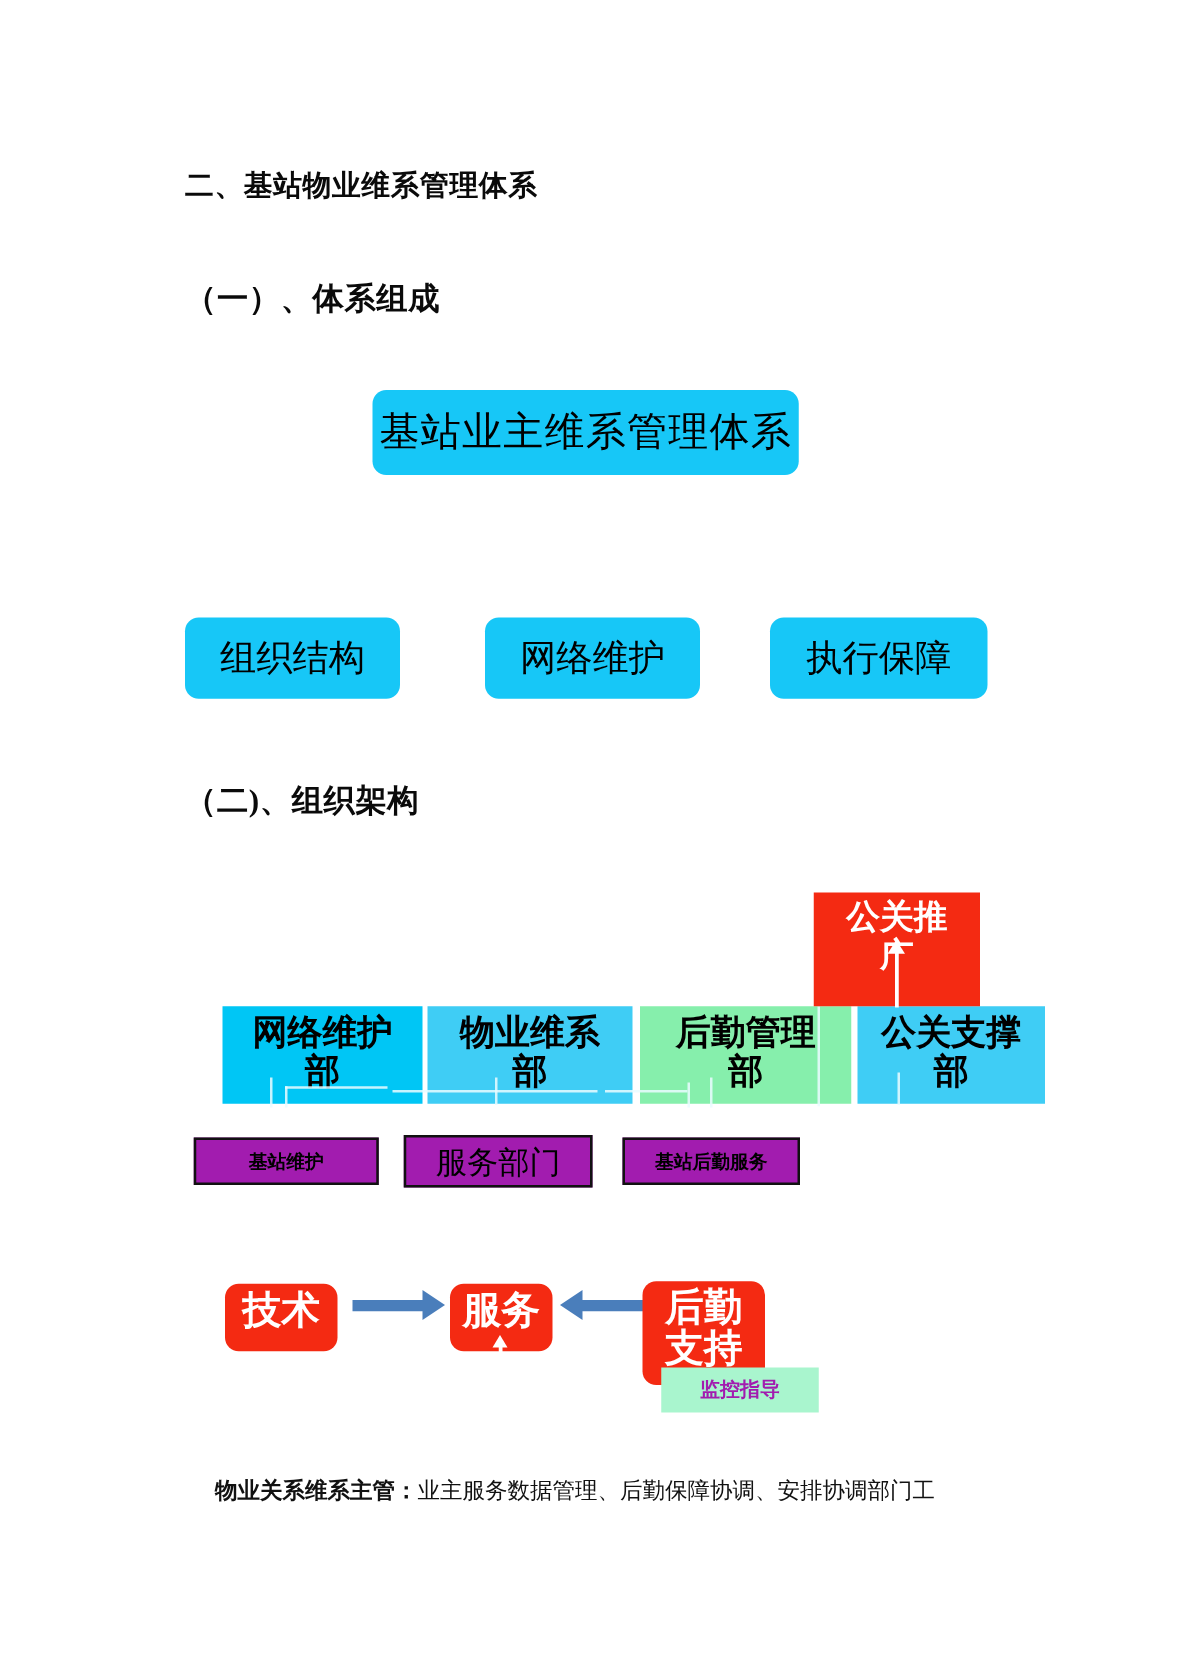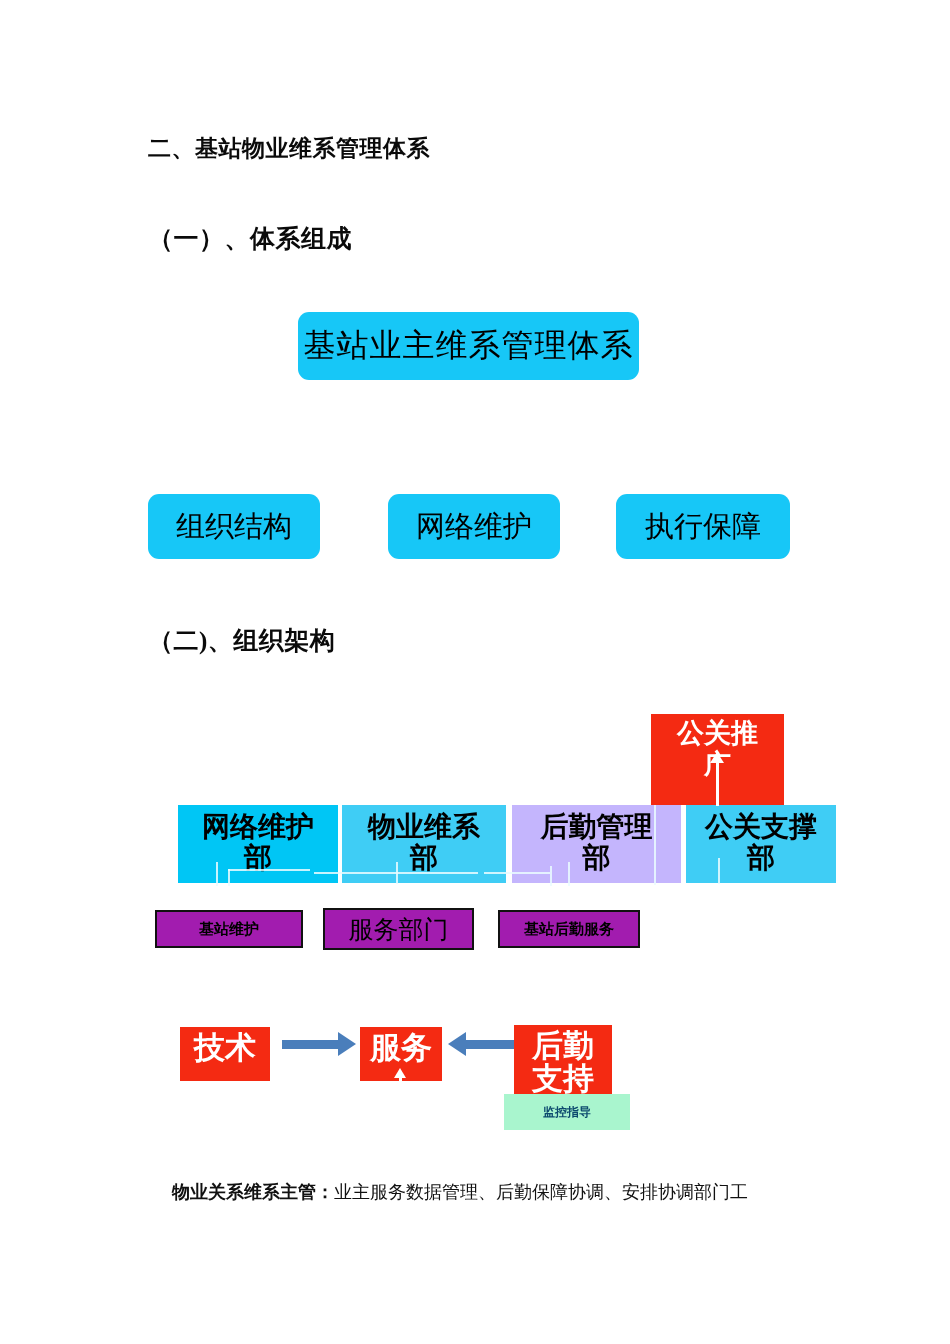--- a/index.html
+++ b/index.html
@@ -67,21 +67,21 @@
     font-weight: bold;
     color: #000000;
     font-size: 28px;
     line-height: 1.12;
     padding-top: 6px;
     box-sizing: border-box;
     margin-left: 28px;
   }
   #dept-1 { left: 150px; top: 805px; width: 160px; height: 78px; background: #00C6F5; }
   #dept-2 { left: 314px; top: 805px; width: 164px; height: 78px; background: #3FCDF5; }
-  #dept-3 { left: 484px; top: 805px; width: 169px; height: 78px; background: #c4b5fd; }
+  #dept-3 { left: 484px; top: 805px; width: 169px; height: 78px; background: #86efac; }
   #dept-4 { left: 658px; top: 805px; width: 150px; height: 78px; background: #3FCDF5; }
   .dept-box .txt { display: block; }
 
   
   .conn {
     position: absolute;
     background: #EAFBFF;
     opacity: 0.85;
   }
 
@@ -146,20 +146,21 @@
     background: #F42A12;
     color: #ffffff;
     font-family: "Liberation Serif", "DejaVu Serif", serif;
     font-weight: bold;
     display: flex;
     align-items: flex-start;
     justify-content: center;
     text-align: center;
     line-height: 1.08;
     box-sizing: border-box;
+    border-radius: 11px;
   }
   #flow-tech  { left: 180px; top: 1027px; width: 90px; height: 54px; font-size: 31px; padding-top: 4px; }
   #flow-serv  { left: 360px; top: 1027px; width: 82px; height: 54px; font-size: 31px; padding-top: 4px; }
   #flow-logi  { left: 514px; top: 1025px; width: 98px; height: 83px; font-size: 31px; padding-top: 4px; }
 
   .arrow-line {
     position: absolute;
     height: 9px;
     background: #4A7EBB;
   }
@@ -191,26 +192,26 @@
     position: absolute; left: 394px; top: 1068px;
     width: 0; height: 0;
     border-left: 6px solid transparent;
     border-right: 6px solid transparent;
     border-bottom: 10px solid #ffffff;
     z-index: 4;
   }
 
   #monitor-box {
     position: absolute;
-    left: 504px; top: 1094px; width: 126px; height: 36px;
+    left: 529px; top: 1094px; width: 126px; height: 36px;
     background: #A9F5CE;
-    color: #0c4a6e;
-    font-family: "Liberation Serif", "DejaVu Serif", serif;
-    font-weight: bold;
-    font-size: 12px;
+    color: #a21caf;
+    font-family: "Liberation Serif", "DejaVu Serif", serif;
+    font-weight: bold;
+    font-size: 16px;
     display: flex;
     align-items: center;
     justify-content: center;
     z-index: 7;
     box-sizing: border-box;
   }
 
   
   #footer-note {
     position: absolute;

